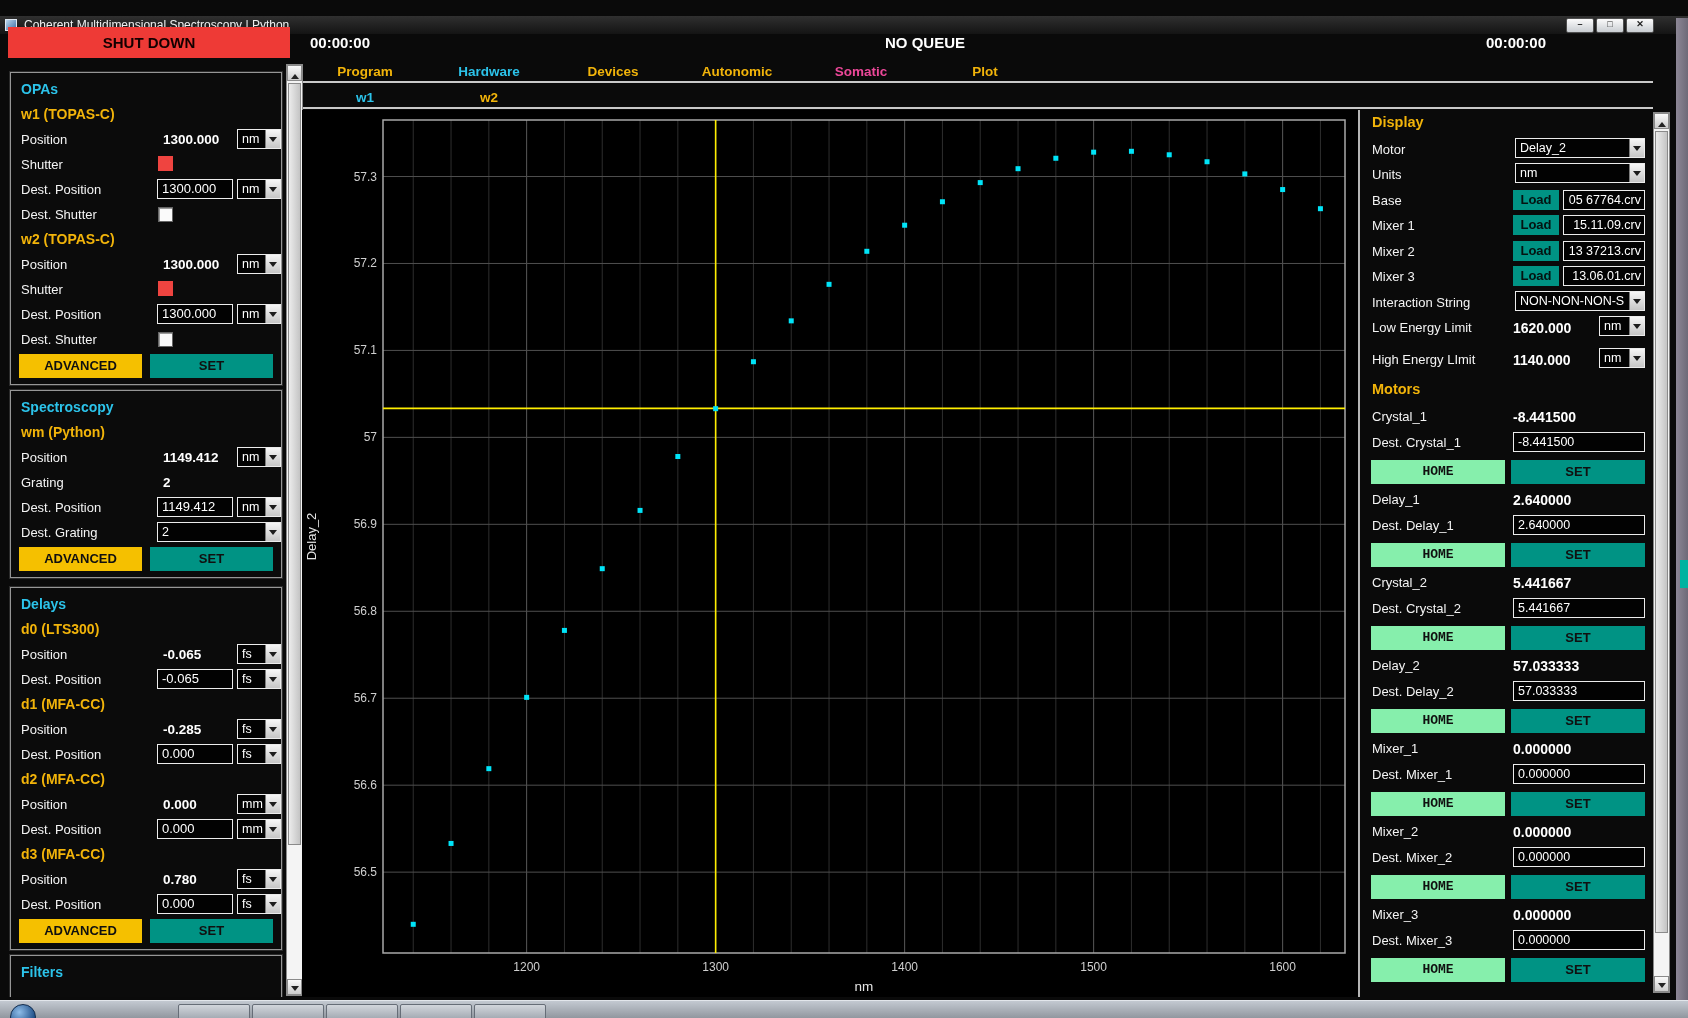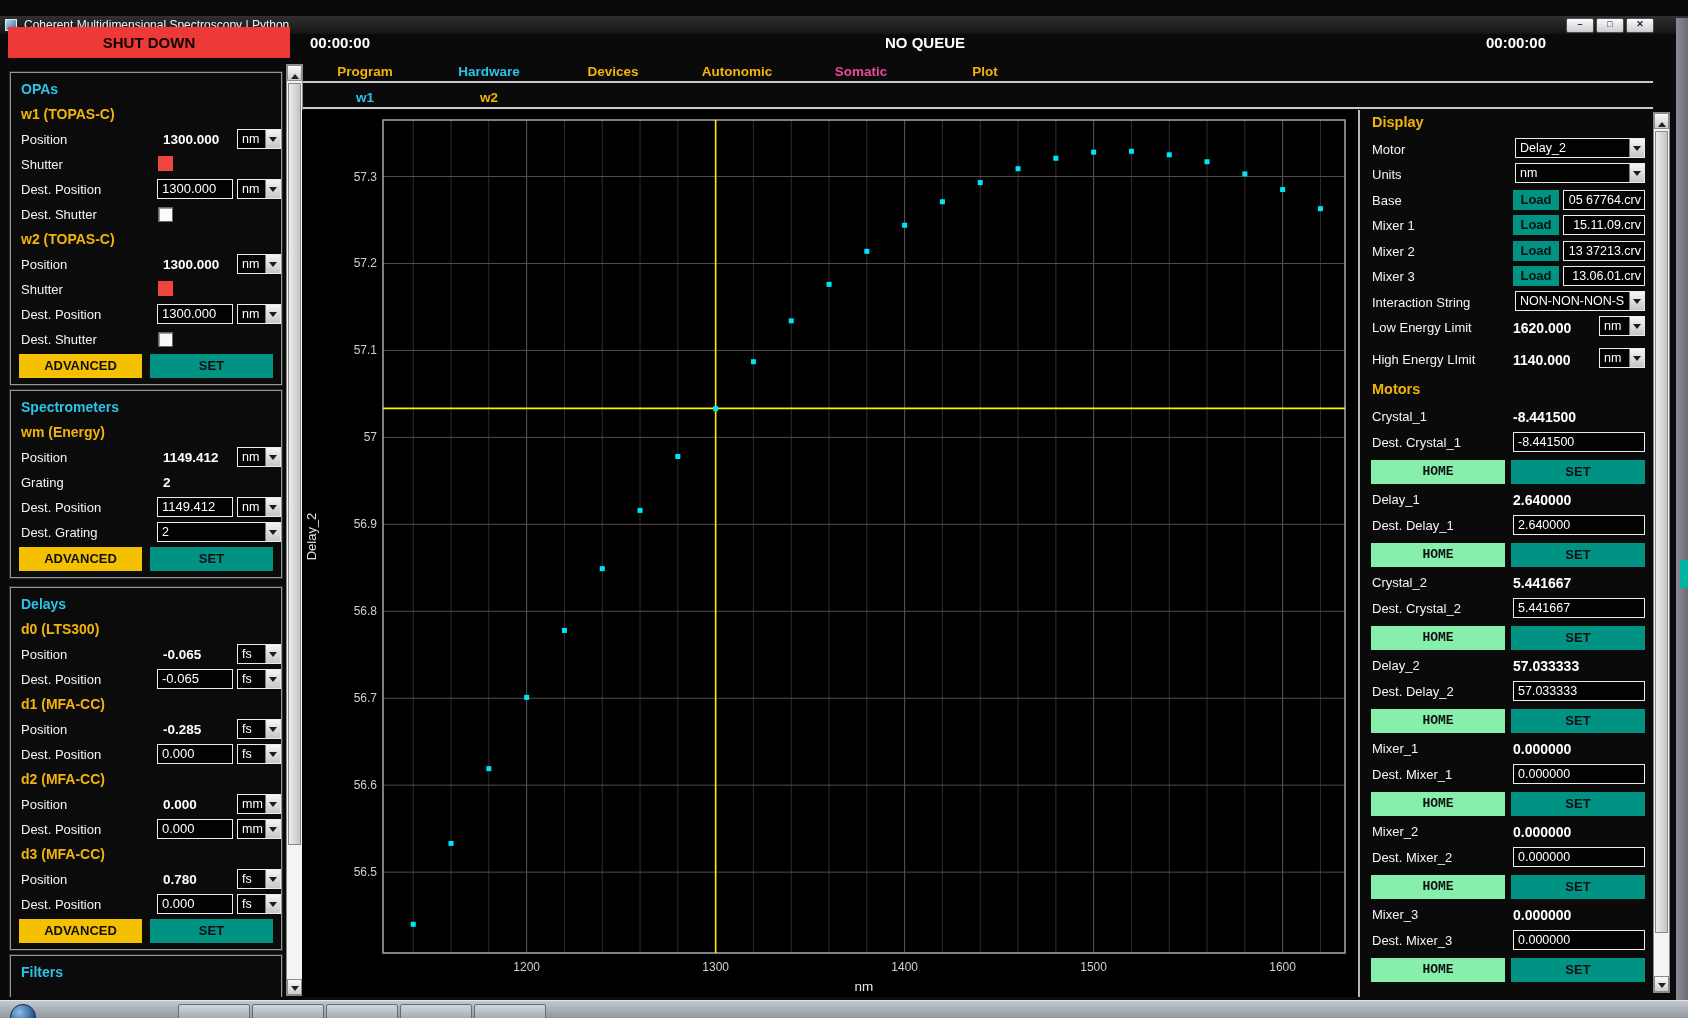--- a/index.html
+++ b/index.html
@@ -177,24 +177,24 @@
           <span class="lblw">Dest. Shutter</span>
           <span class="chk"></span>
         </div>
         <div class="btnrow" style="position: absolute; left: 0px; right: 0px; bottom: 6px; margin: 0px 8px;">
           <div class="btn btn-adv">ADVANCED</div>
           <div class="btn btn-set">SET</div>
         </div>
       </div>
       <div class="panel" style="top: 328px; height: 188px;">
         <div class="prow">
-          <span class="ptitle">Spectrometers</span>
-        </div>
-        <div class="prow">
-          <span class="psub">wm (Energy)</span>
+          <span class="ptitle">Spectroscopy</span>
+        </div>
+        <div class="prow">
+          <span class="psub">wm (Python)</span>
         </div>
         <div class="prow">
           <span class="lblw">Position</span>
           <span class="val">1149.412</span>
           <span class="combo" style="left: 226px; width: 44px;">
             <span class="ctext">nm</span>
             <span class="cbtn"></span>
           </span>
         </div>
         <div class="prow">

